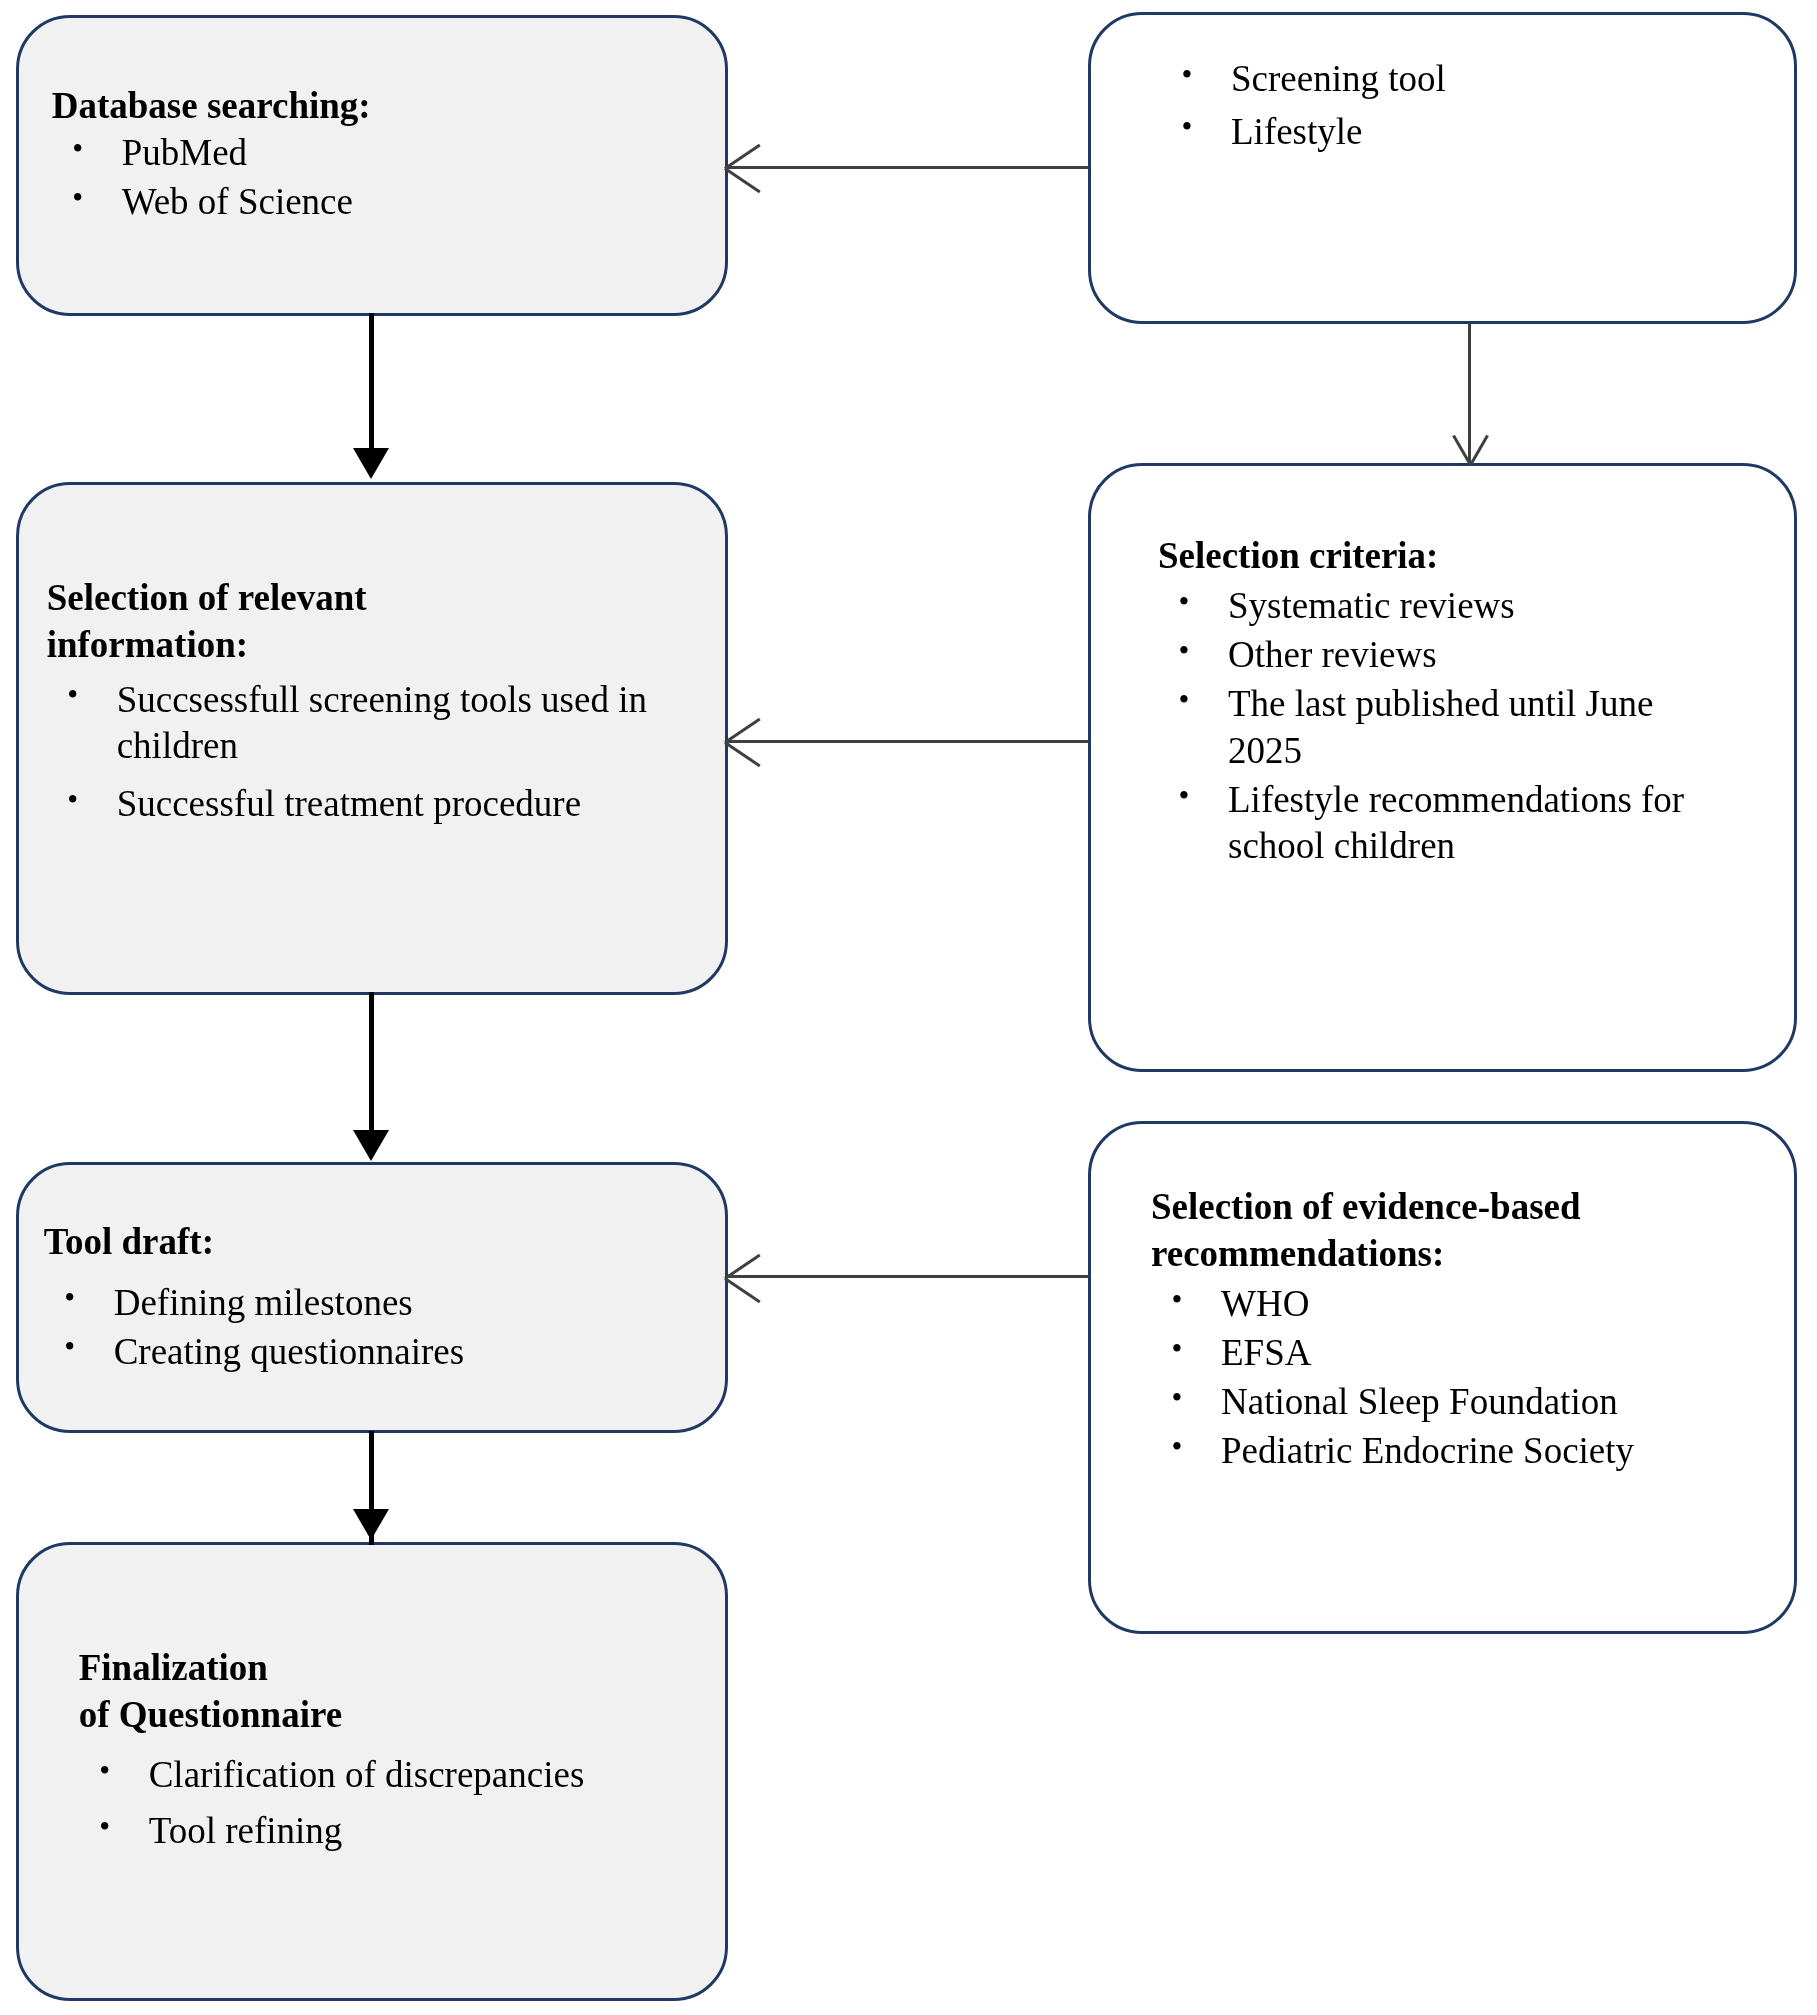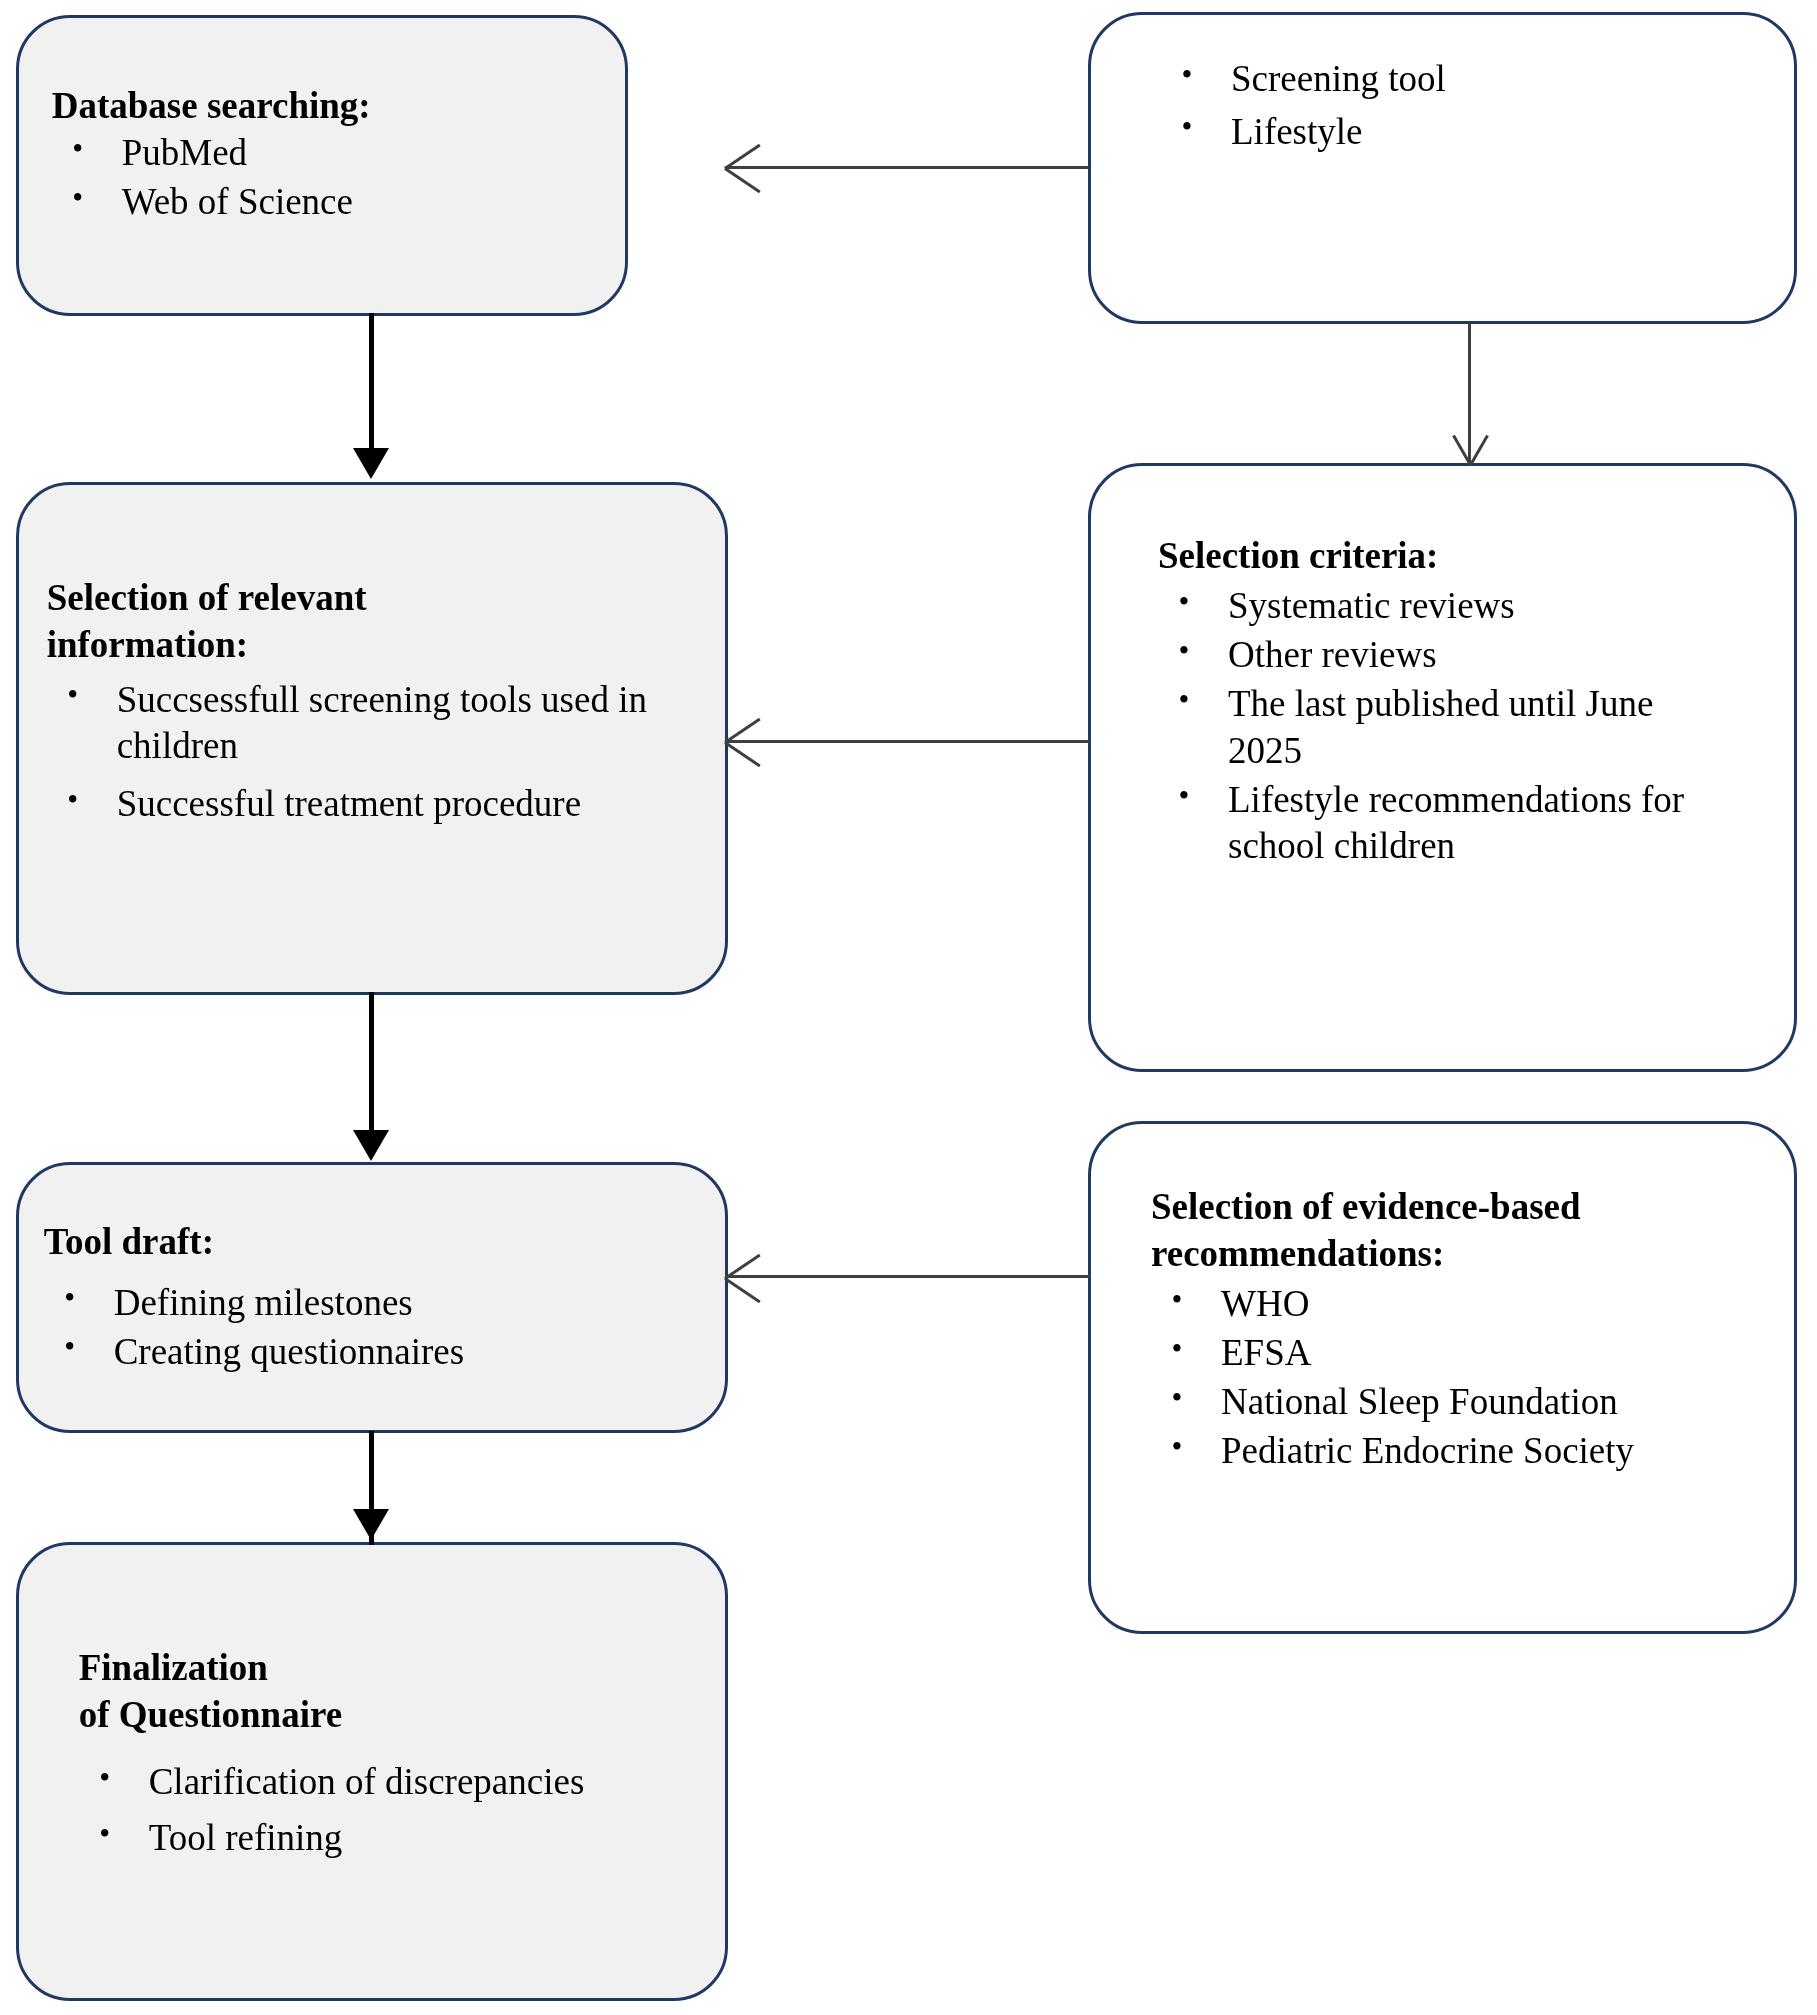--- a/index.html
+++ b/index.html
@@ -72,21 +72,21 @@
     position:absolute;display:block;
     height:3px;width:42px;background:#3f3f3f;
     transform-origin:left center;
   }
 </style>
 </head>
 <body>
 
 <div id="canvas">
 
-  <div class="node filled" style="left:15.7px;top:14.5px;width:612px;height:301px;">
+  <div class="node filled" style="left:15.7px;top:14.5px;width:712px;height:301px;">
     <div class="nodebody" style="top:65px;">
       <div class="ttl">Database searching:</div>
       <ul class="bul">
         <li>PubMed</li>
         <li>Web of Science</li>
       </ul>
     </div>
   </div>
 
   <div class="node filled" style="left:15.7px;top:482px;width:712px;height:513px;">
@@ -107,21 +107,21 @@
         <li>Defining milestones</li>
         <li>Creating questionnaires</li>
       </ul>
     </div>
   </div>
 
   <div class="node filled" style="left:15.7px;top:1542px;width:712px;height:459px;">
     <div class="nodebody" style="top:100px;padding:0 60px;">
       <div class="ttl">Finalization
  of Questionnaire</div>
-      <ul class="bul" style="margin-top:21px;">
+      <ul class="bul" style="margin-top:14px;">
         <li style="margin-bottom:9.6px;">Clarification of discrepancies</li>
         <li>Tool refining</li>
       </ul>
     </div>
   </div>
 
   <div class="node plain" style="left:1088px;top:12px;width:709px;height:312px;">
     <div class="nodebody" style="top:35px;padding:0 70px;">
       <ul class="bul" style="margin-top:6px;">
         <li style="margin-bottom:6px;">Screening tool</li>

